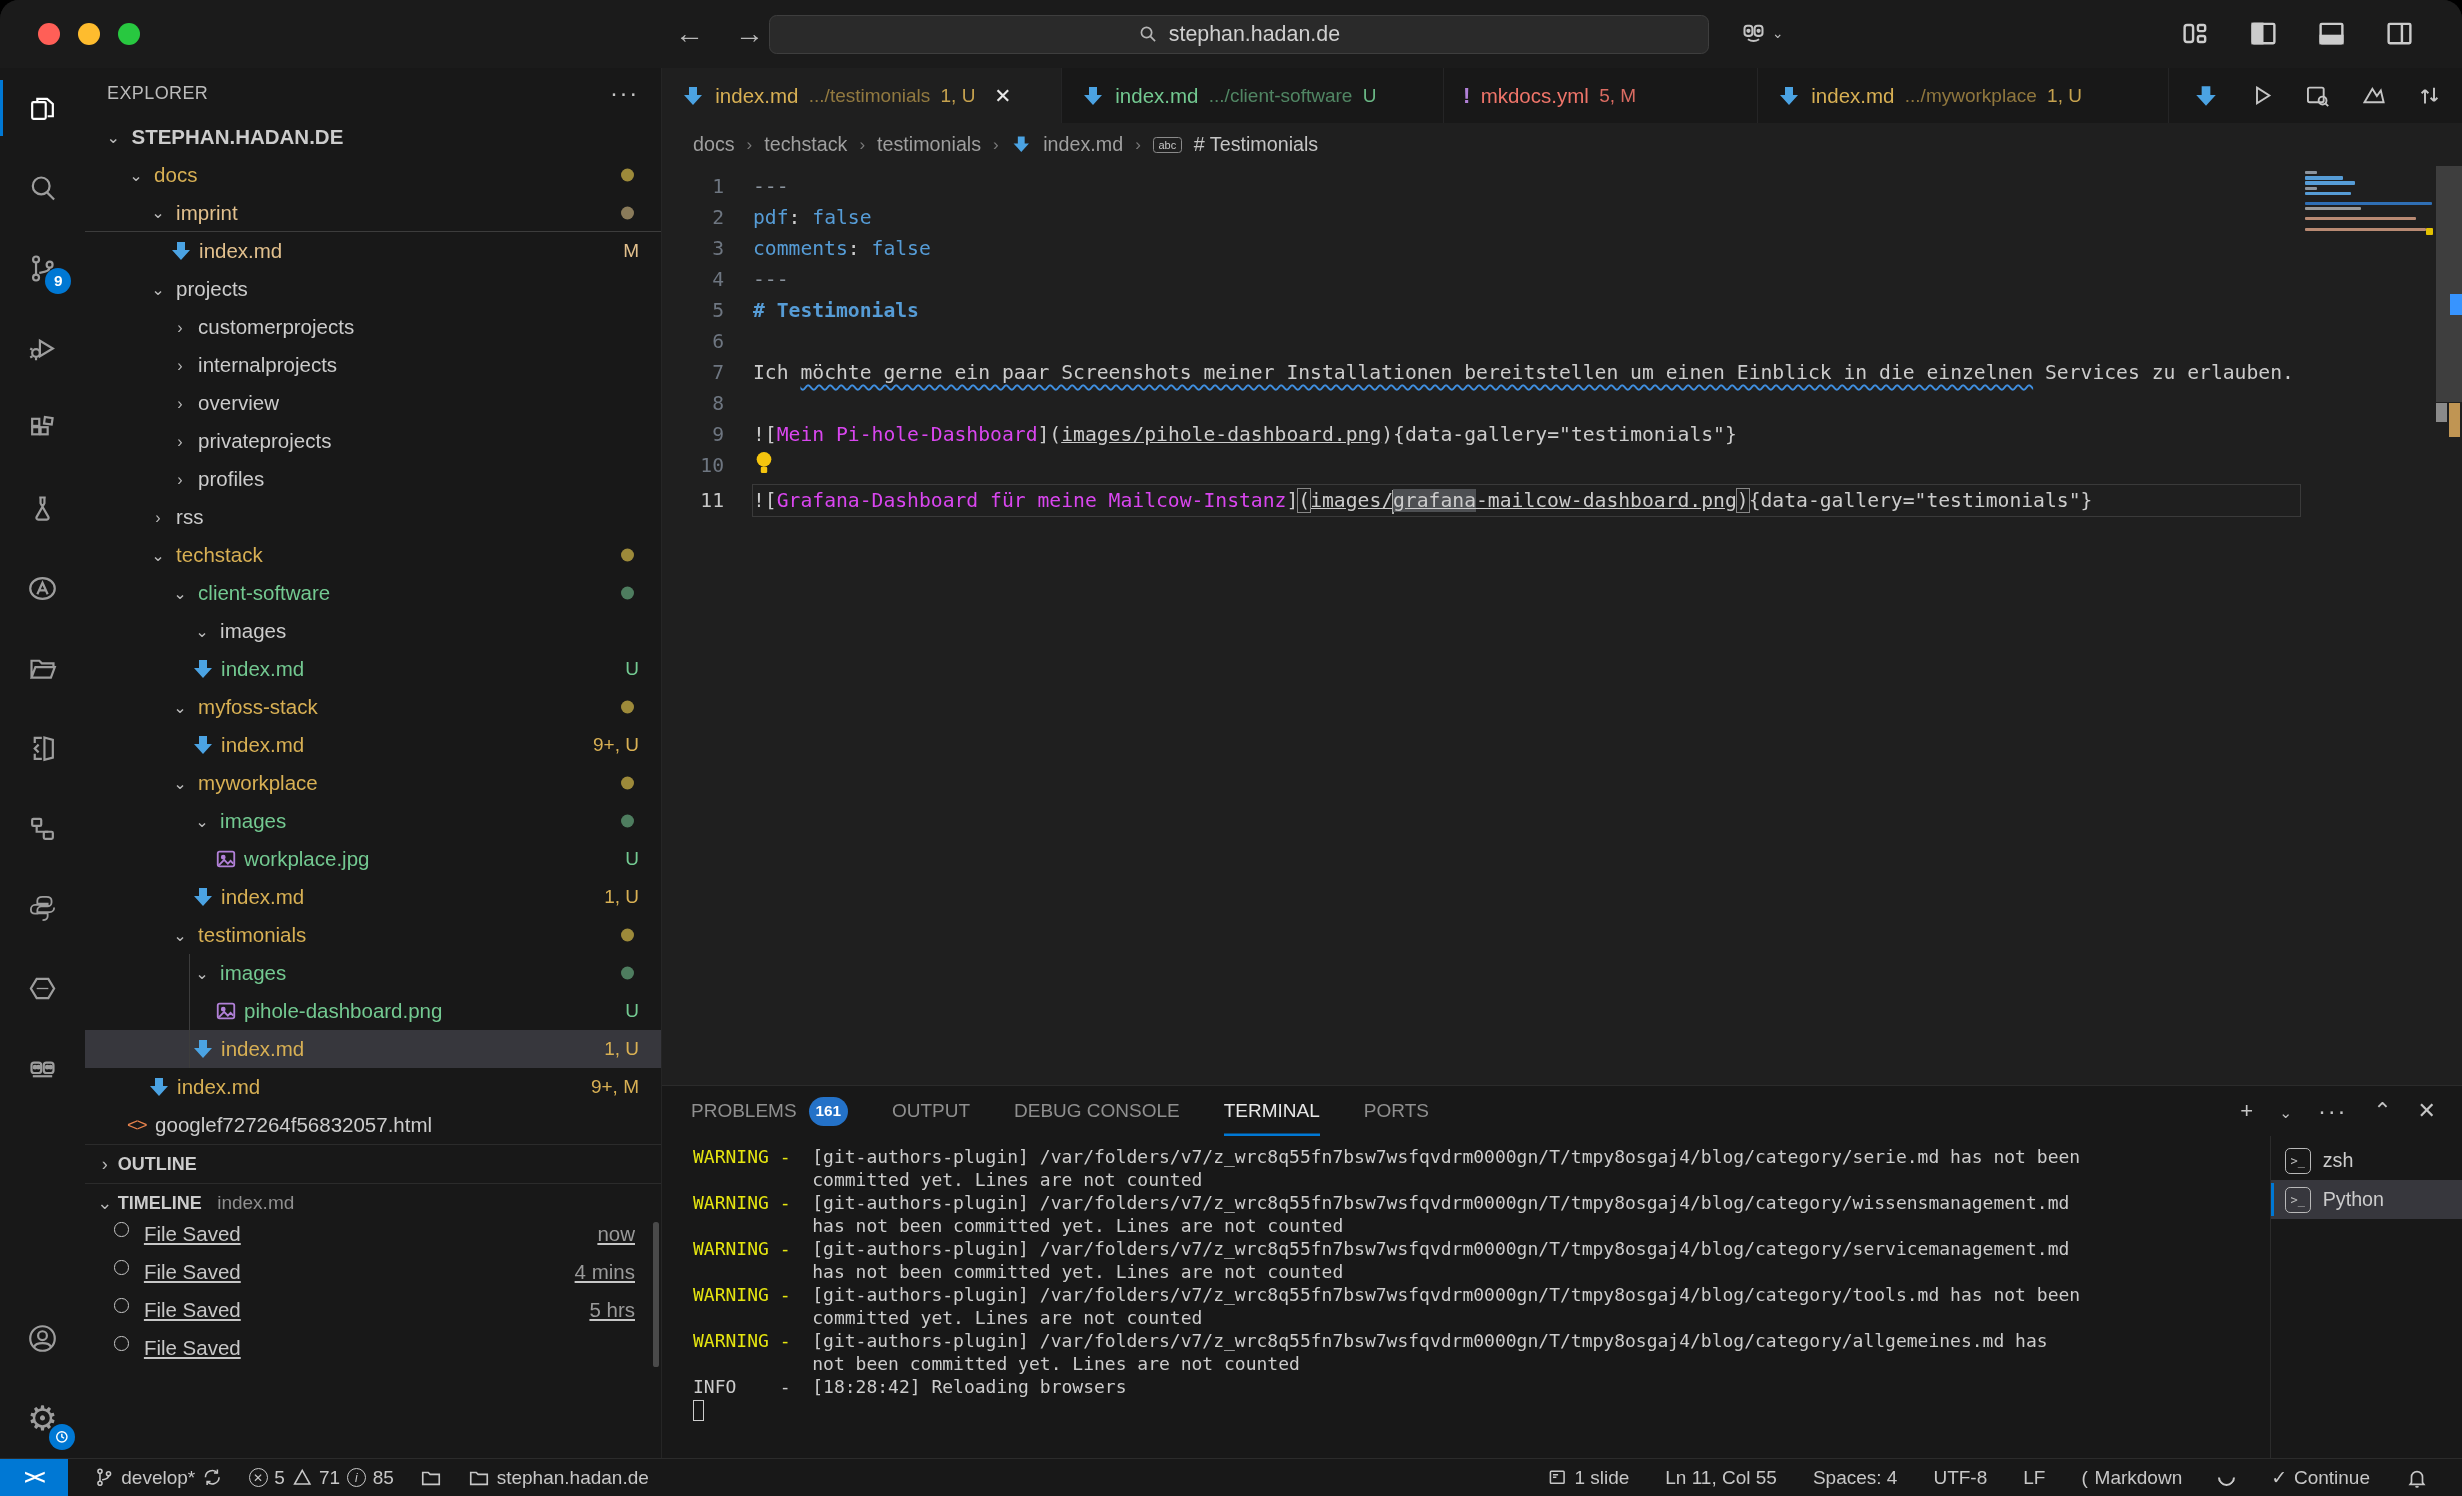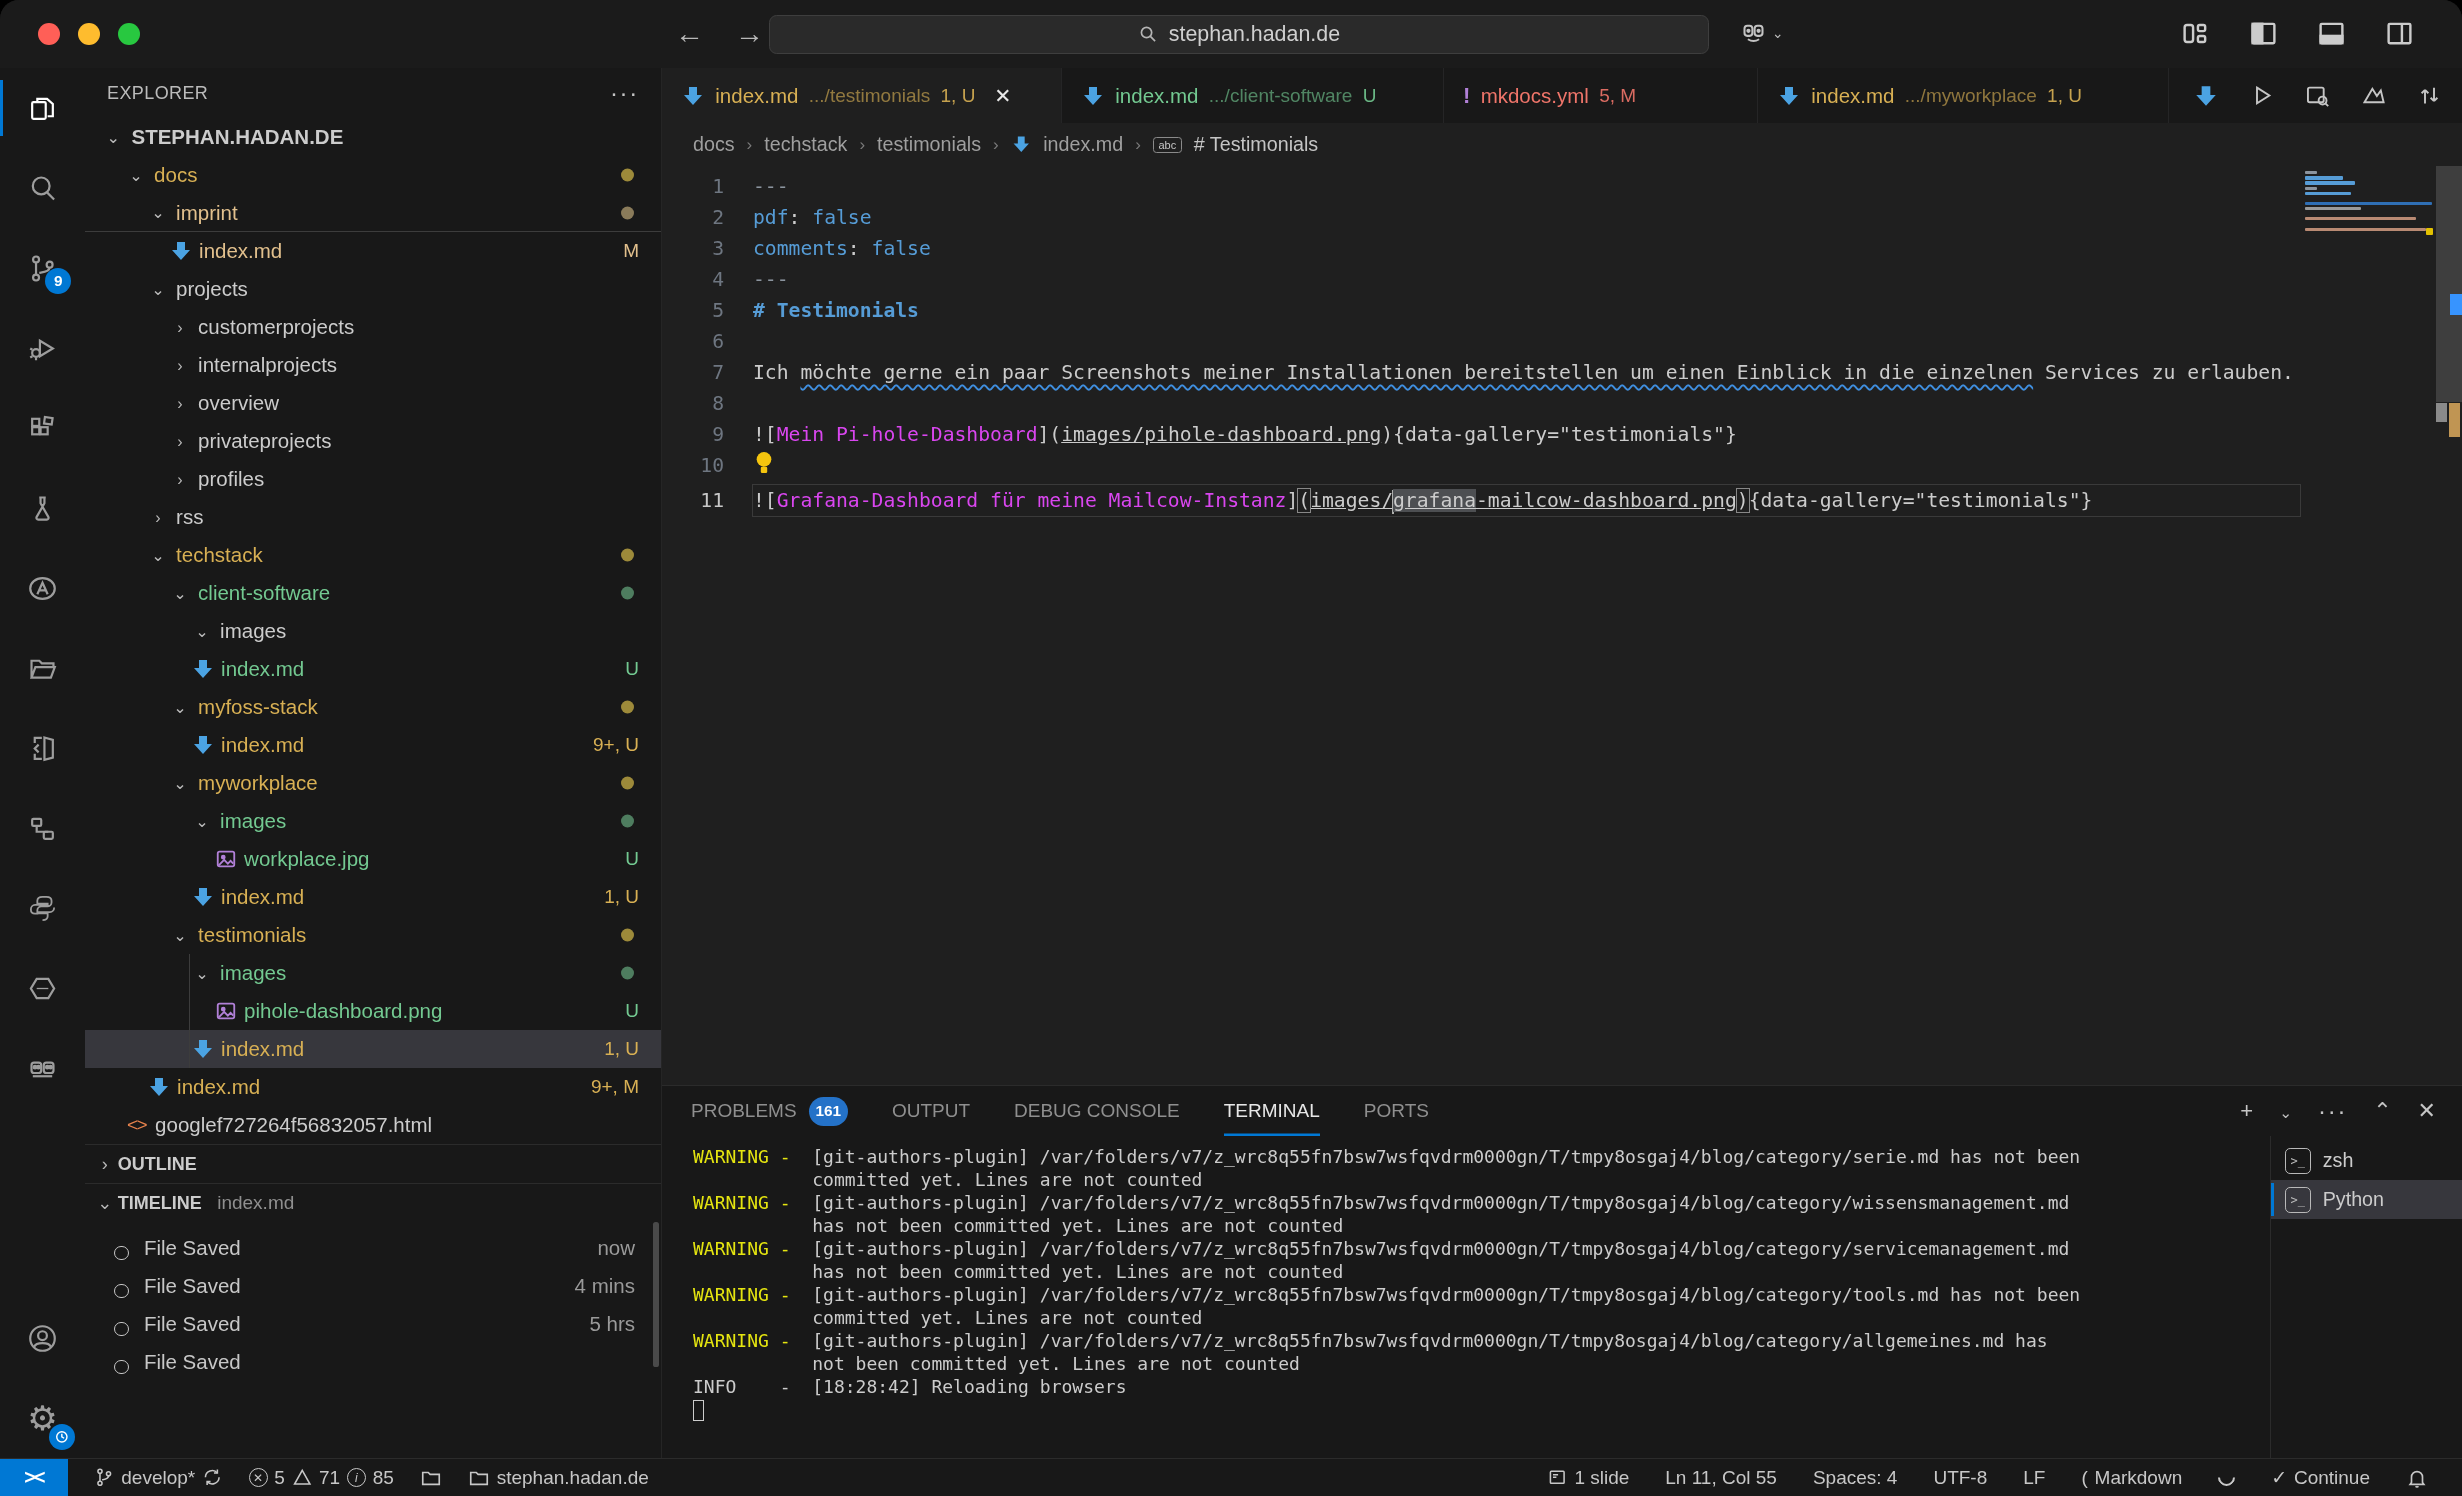--- a/index.html
+++ b/index.html
@@ -37,21 +37,21 @@
   .row .lbl { margin-left:5.1px; overflow:hidden; text-overflow:ellipsis; }
   .row .badge { margin-left:auto; margin-right:22px; font-size:19px; }
   .row .dot { position:absolute; right:27px; top:50%; transform:translateY(-50%); width:13px; height:13px; border-radius:50%; }
   .row.sticky-edge { border-bottom:0.9px solid #3c3c3c; }
   .guide { position:absolute; left:0; top:0; bottom:0; width:0.9px; background:#3c3c3c; }
   .c-fg{color:#cccccc}.c-warn{color:#d8b054}.c-mod{color:#e2c08d}.c-grn{color:#73c991}
   .bold{font-weight:bold}
   .sb-sect { height:39px; display:flex; align-items:center; border-top:0.9px solid #2b2b2b; font-weight:bold; font-size:18px; color:#cccccc; padding-left:6.8px; }
   .sb-sect .chev{width:26px;text-align:center;font-weight:normal;color:#b8b8b8}
   .sb-sect .ctx { font-weight:normal; color:#8f8f8f; margin-left:15.4px; font-size:19px; }
-  .tl-row { height:38px; display:flex; align-items:flex-end; padding-left:29px; color:#c7c7c7; }
+  .tl-row { height:38px; display:flex; align-items:flex-start; padding-left:29px; color:#c7c7c7;text-decoration:underline; }
   .tl-row .circ { width:14.5px; height:14.5px; border:1.7px solid #c7c7c7; border-radius:50%; margin-right:15.4px; flex:none; }
   .tl-row .time { margin-left:auto; margin-right:26px; color:#9a9a9a; }
   .sb-scroll { position:absolute; right:1.7px; width:6px; height:145px; background:#4a4a4a; top:1154px; border-radius:2.6px; }
 
   
   .editorcol { flex:1; display:flex; flex-direction:column; background:#1f1f1f; min-width:0; }
   .tabbar { height:55px; background:#181818; display:flex; align-items:stretch; flex:none; }
   .tab { display:flex; align-items:center; padding:0 19px; gap:10.3px; font-size:20.5px; border-right:0.9px solid #252526; background:#181818; flex:none; }
   .tab.active { background:#1f1f1f; }
   .tab .dir { opacity:.62; font-size:19px; }

